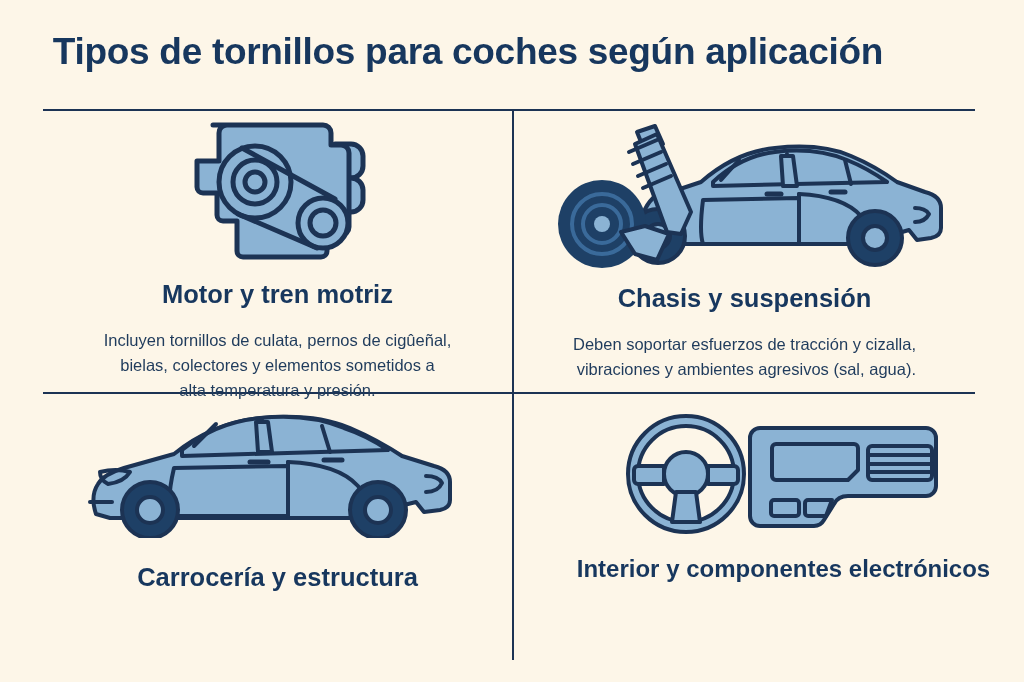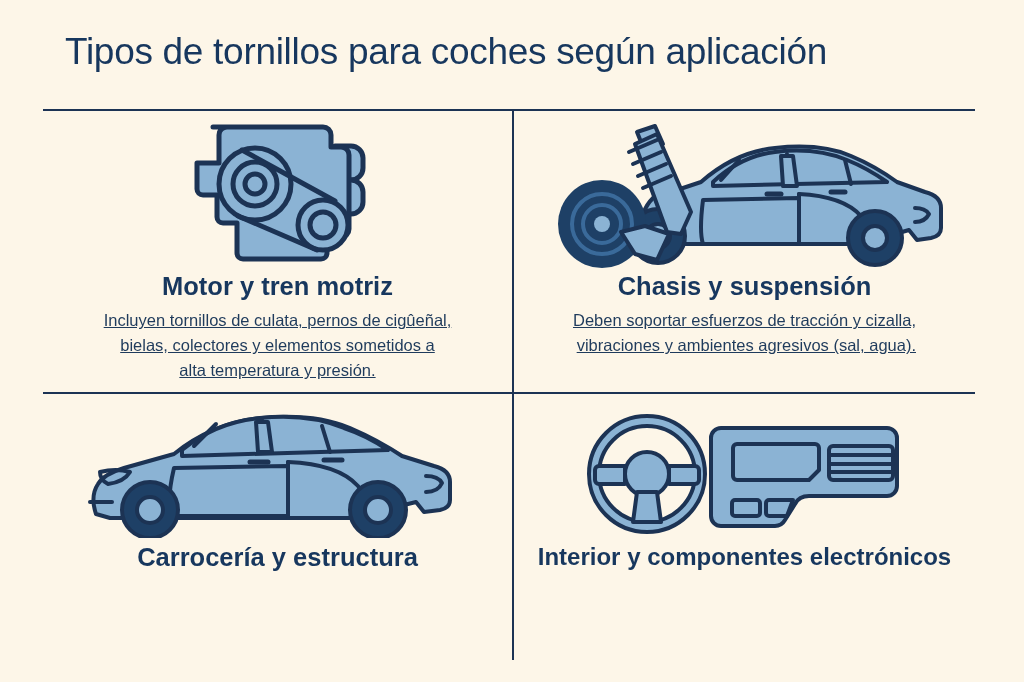--- a/index.html
+++ b/index.html
@@ -24,25 +24,26 @@
   }
 
   
   .title {
     position: absolute;
     left: 0;
     top: 32px;
     width: 892px;
     text-align: center;
     font-size: 37px;
-    font-weight: normal;
+    font-weight: bold;
     color: #17375e;
     letter-spacing: -0.3px;
     line-height: 1.1;
     white-space: nowrap;
+    padding-left: 22px;
   }
 
   
   .rule-h {
     position: absolute;
     height: 2px;
     background: #1c3354;
     left: 43px;
     width: 932px;
   }
@@ -60,53 +61,52 @@
 
   
   .quad {
     position: absolute;
     display: flex;
     flex-direction: column;
     align-items: center;
   }
   .quad.q1 { left: 43px;  top: 112px; width: 469px; height: 280px; }
   .quad.q2 { left: 514px; top: 112px; width: 461px; height: 201px; }
-  .quad.q3 { left: 43px;  top: 395px; width: 469px; height: 268px; }
-  .quad.q4 { left: 514px; top: 395px; width: 461px; height: 268px; }
+  .quad.q3 { left: 43px;  top: 395px; width: 469px; height: 268px; gap: 8px; }
+  .quad.q4 { left: 514px; top: 395px; width: 461px; height: 268px; padding-left: 39px; }
 
   .art {
     display: flex;
     align-items: center;
     justify-content: center;
   }
   .q1 .art { height: 152px; margin-top: 4px; }
   .q2 .art { height: 152px; margin-top: 4px; }
   .q3 .art { height: 130px; margin-top: 14px; }
   .q4 .art { height: 130px; margin-top: 14px; }
 
   .heading {
     font-size: 25.5px;
     font-weight: bold;
     color: #17375e;
     text-align: center;
     line-height: 1.15;
-    margin-top: 4px;
+    margin-top: 16px;
     white-space: nowrap;
   }
   .q4 .heading { font-size: 24px; }
 
   .body-text {
     font-size: 16.5px;
     color: #1f3b5c;
     text-align: center;
     line-height: 1.52;
-    margin-top: 7px;
+    margin-top: 19px;
     max-width: 440px;
     white-space: pre-line;
-    text-decoration: underline;
   }
   .q2 .body-text { max-width: 430px; text-align: right; }
   .q4 .body-text { max-width: 430px; }
 </style>
 </head>
 <body>
 
 <div class="infographic">
 
   <div class="title">Tipos de tornillos para coches según aplicación</div>

